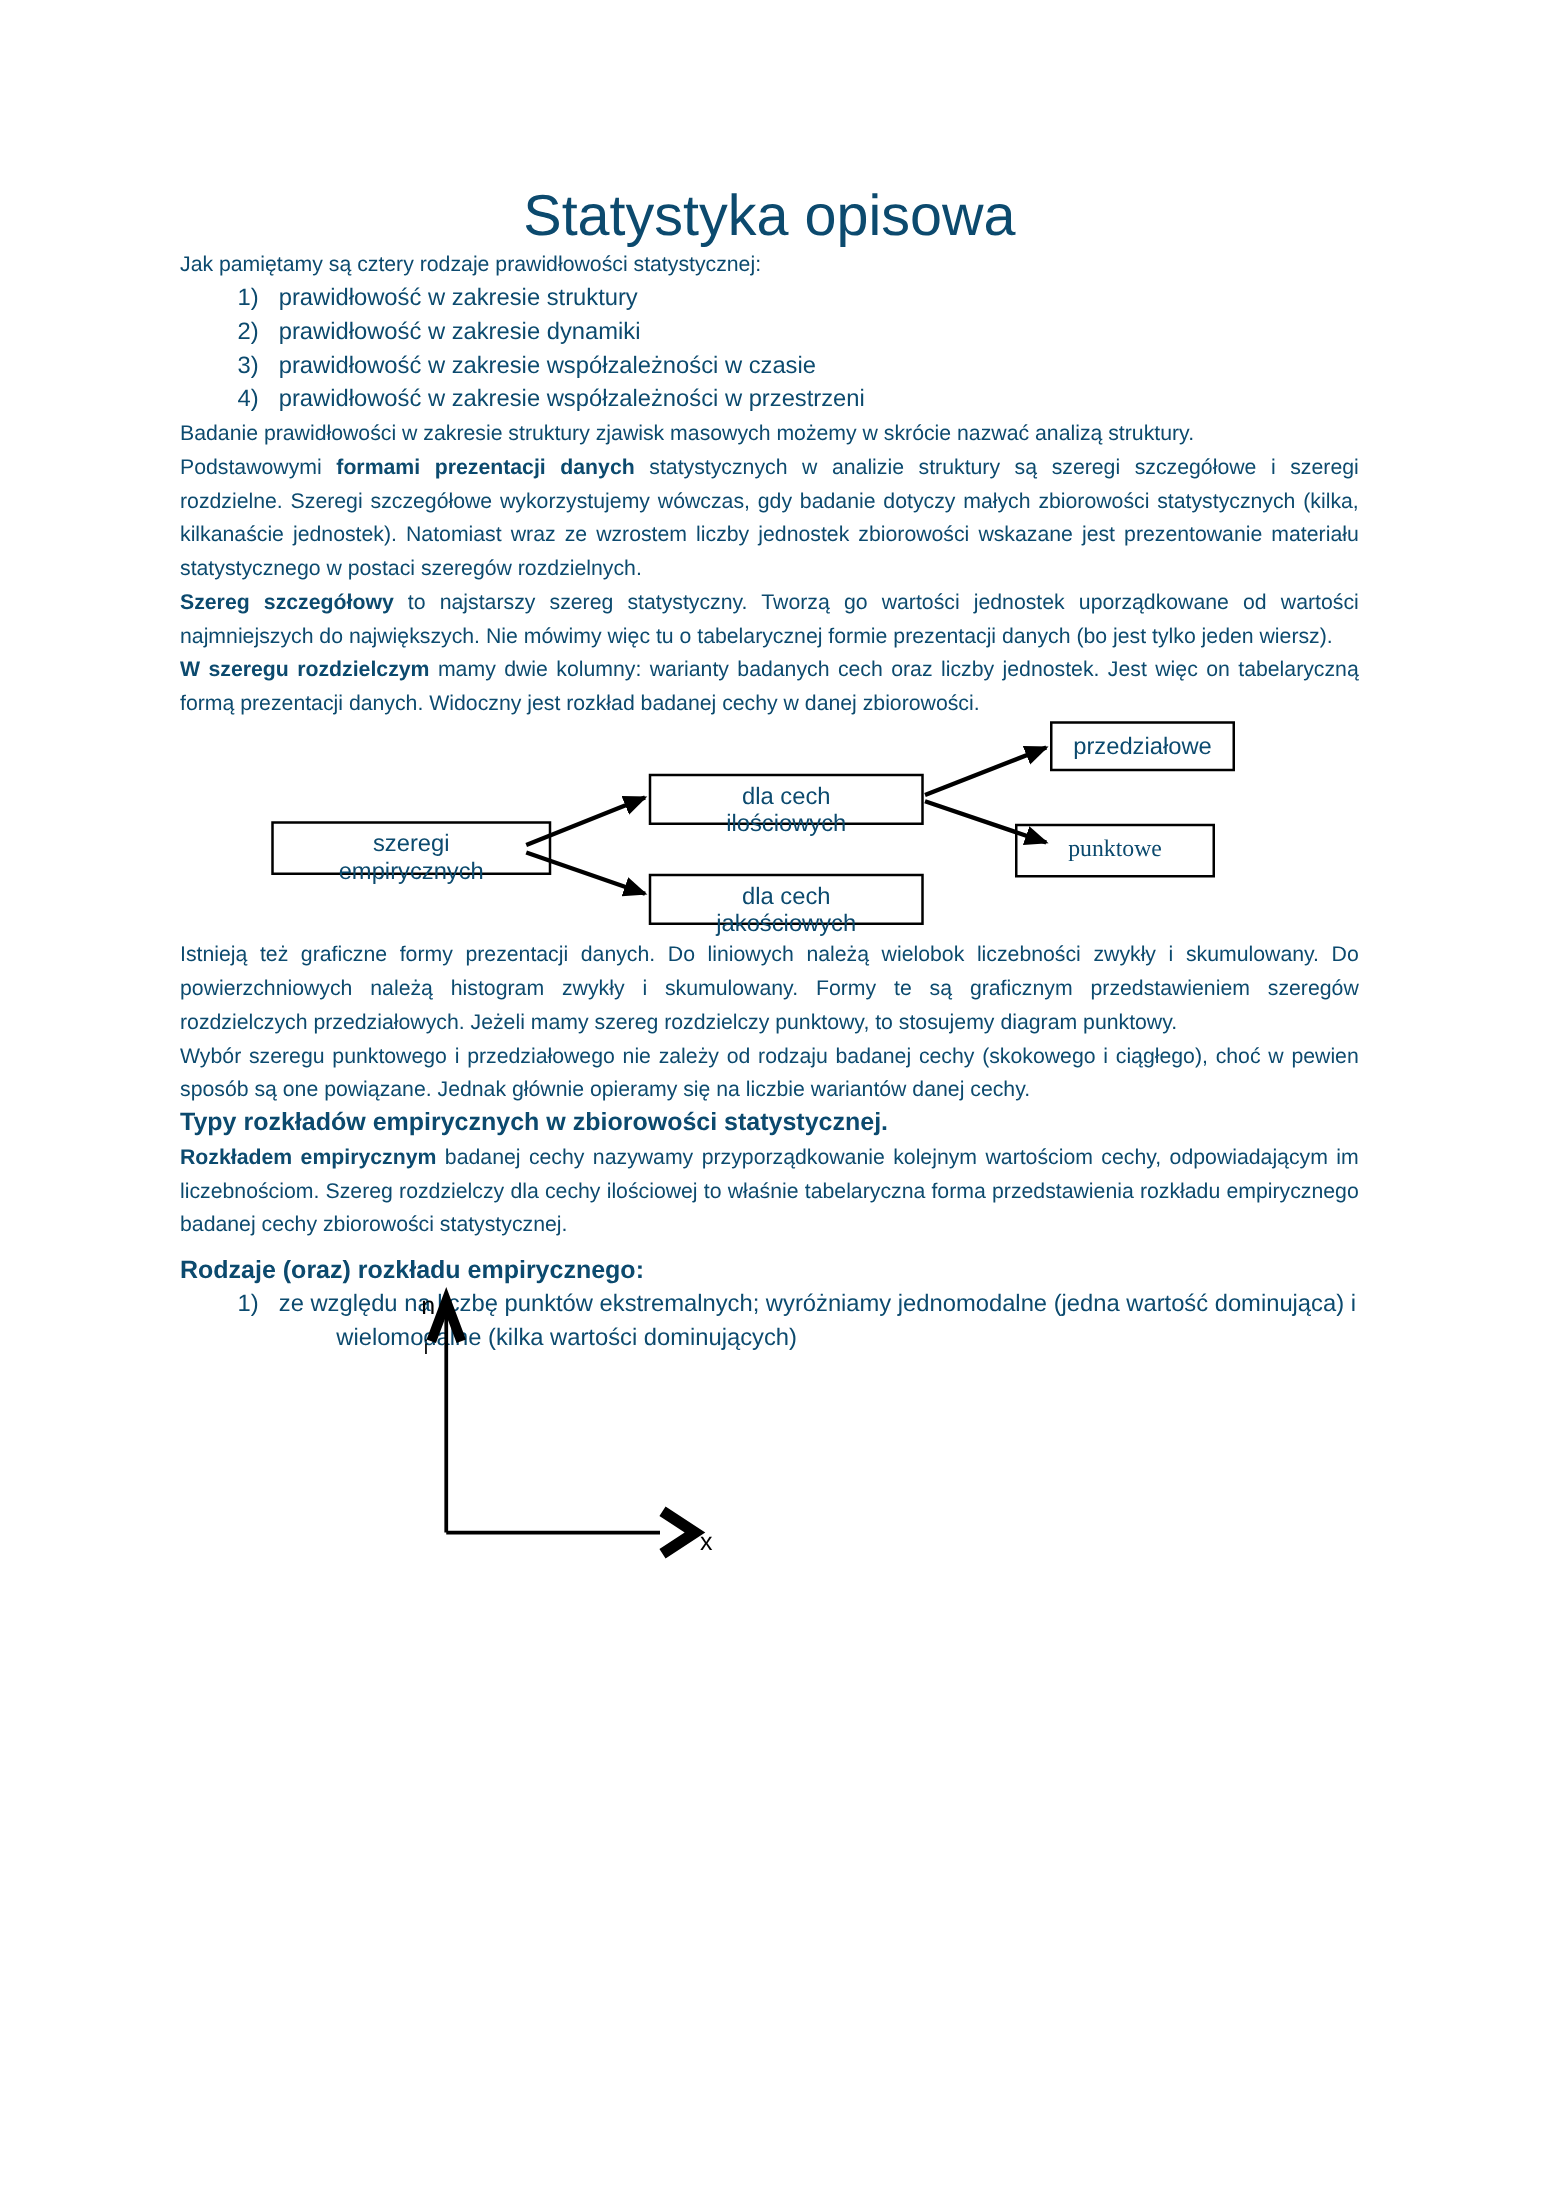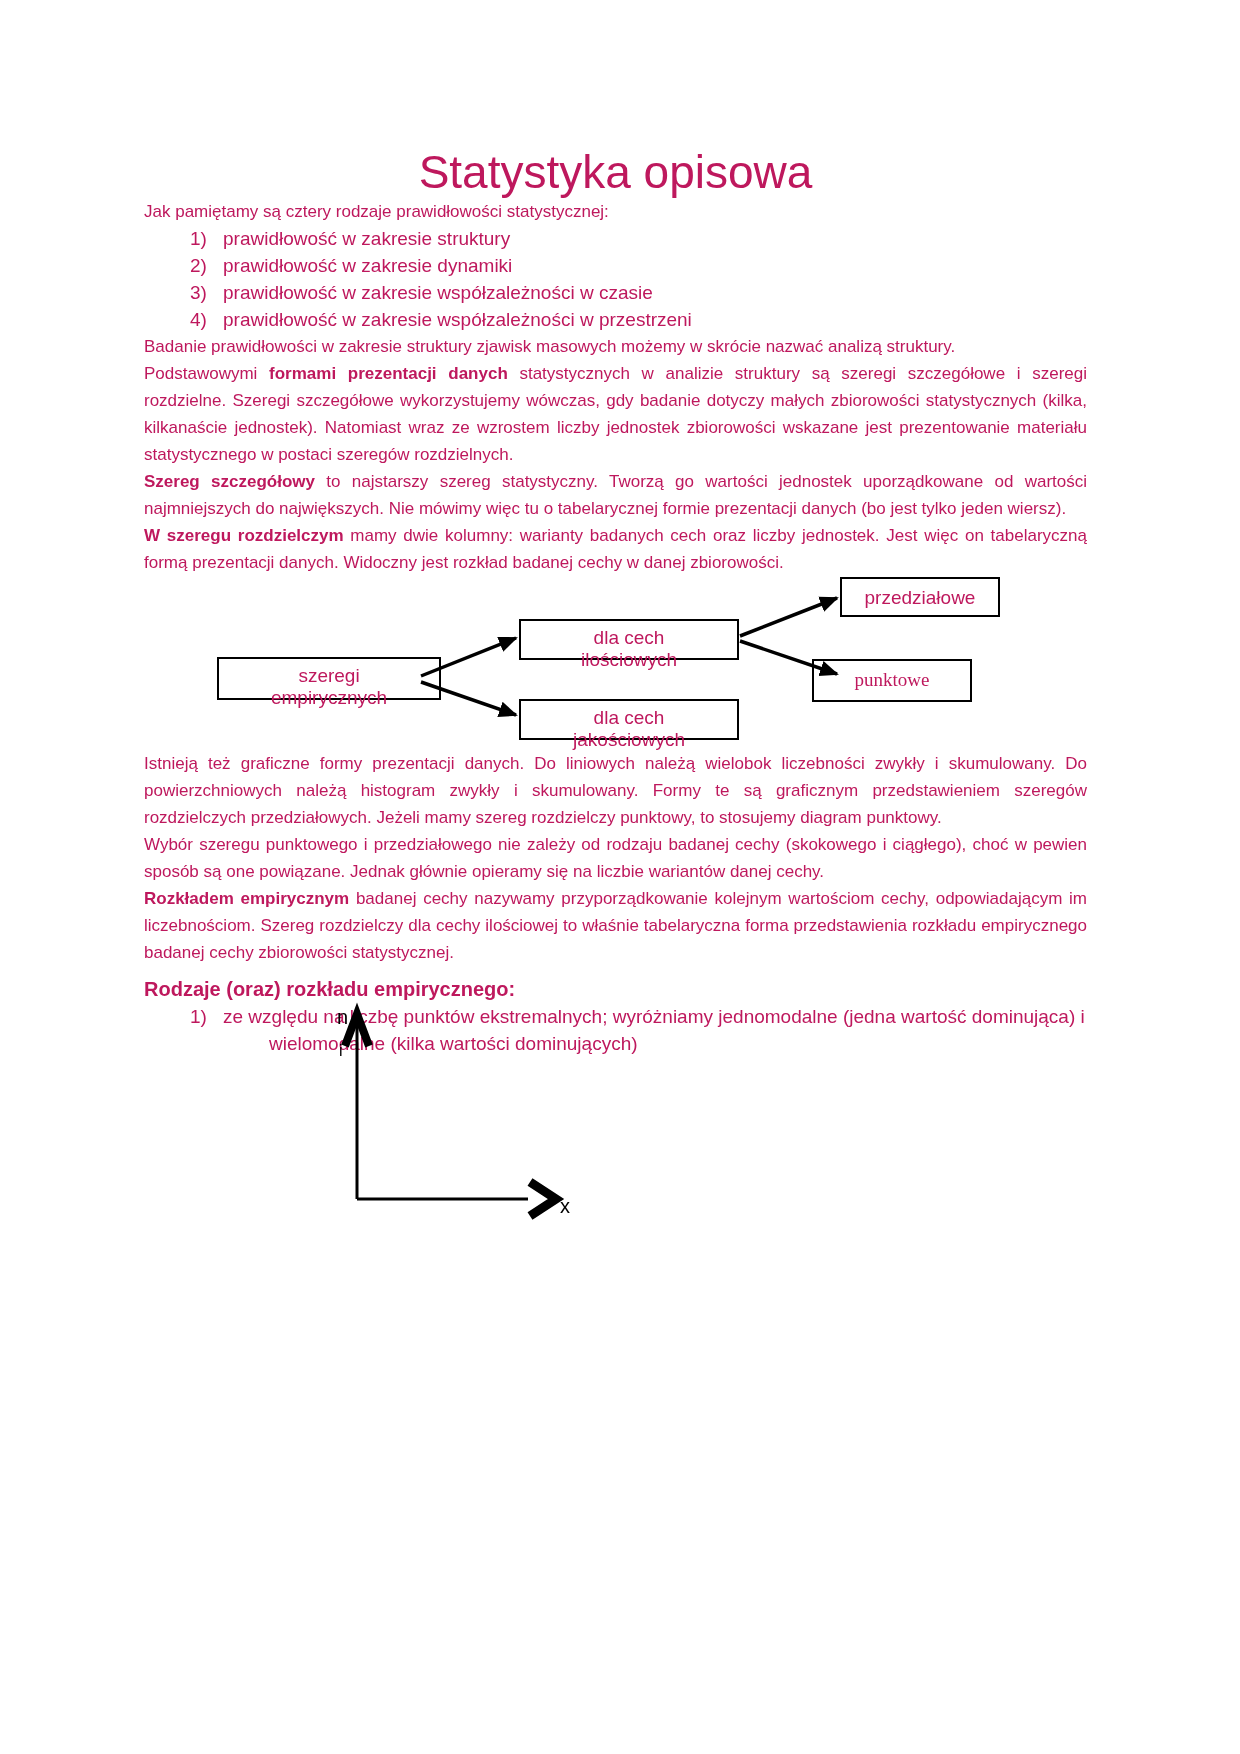--- a/index.html
+++ b/index.html
@@ -2,21 +2,21 @@
 <html><head>
 <meta charset="utf-8">
 <style>
   html,body{margin:0;padding:0;background:#ffffff;}
   .page{
     position:relative;
     width:1240px;height:1754px;
     background:#ffffff;
     overflow:hidden;
     font-family:"Liberation Sans","DejaVu Sans",sans-serif;
-    color:#be185d;
+    color:#0c4a6e;
   }
   .content{
     position:relative;
     margin:0;
     padding:0 153px 0 144px;
   }
   .doc-title{
     margin-top:146px;
     font-size:46px;
     line-height:52px;
@@ -109,21 +109,21 @@
   }
   .dg-svg{
     position:absolute;
     left:0;top:0;
     overflow:visible;
     pointer-events:none;
   }
   #box-root   {left:73px;  top:81px;  width:224px; height:43px;}
   #box-quant  {left:375px; top:43px;  width:220px; height:41px;}
   #box-qual   {left:375px; top:123px; width:220px; height:41px;}
-  #box-interval{left:696px;top:1px;   width:160px; height:40px;}
+  #box-interval{left:696px;top:1px;   width:148px; height:40px;}
   #box-point  {left:668px; top:83px;  width:160px; height:43px;font-family:Liberation Serif, serif;}
   
   .fig-section{
     position:relative;
     min-height:244px;
   }
   .axis-svg{
     position:absolute;
     left:160px;top:28px;
     pointer-events:none;
@@ -190,20 +190,21 @@
         <div class="dg-label1">przedziałowe</div>
       </div>
       <div class="dg-box" id="box-point">
         <div class="dg-label1">punktowe</div>
       </div>
     </div>
 
     <p class="body-par mt-p6"><span>Istnieją też graficzne formy prezentacji danych. Do liniowych należą wielobok liczebności zwykły i skumulowany. Do powierzchniowych należą histogram zwykły i skumulowany. Formy te są graficznym przedstawieniem szeregów rozdzielczych przedziałowych. Jeżeli mamy szereg rozdzielczy punktowy, to stosujemy diagram punktowy.</span></p>
     <p class="body-par mt-p7"><span>Wybór szeregu punktowego i przedziałowego nie zależy od rodzaju badanej cechy (skokowego i ciągłego), choć w pewien sposób są one powiązane. Jednak głównie opieramy się na liczbie wariantów danej cechy.</span></p>
 
+    <p class="inline-heading mt-h2">Typy rozkładów empirycznych w zbiorowości statystycznej.</p>
 
     <p class="body-par mt-p8"><b>Rozkładem empirycznym</b><span> badanej cechy nazywamy przyporządkowanie kolejnym wartościom cechy, odpowiadającym im liczebnościom. Szereg rozdzielczy dla cechy ilościowej to właśnie tabelaryczna forma przedstawienia rozkładu empirycznego badanej cechy zbiorowości statystycznej.</span></p>
 
     <div class="fig-section mt-sec3">
       <p class="inline-heading">Rodzaje (oraz) rozkładu empirycznego:</p>
       <div class="num-row">
         <span class="hang"><span class="num">1)</span><span class="itxt">ze względu na liczbę punktów ekstremalnych; wyróżniamy jednomodalne (jedna wartość dominująca) i wielomodalne (kilka wartości dominujących)</span></span>
       </div>
 
       <svg class="axis-svg" width="300" height="216" viewBox="0 0 300 216">

